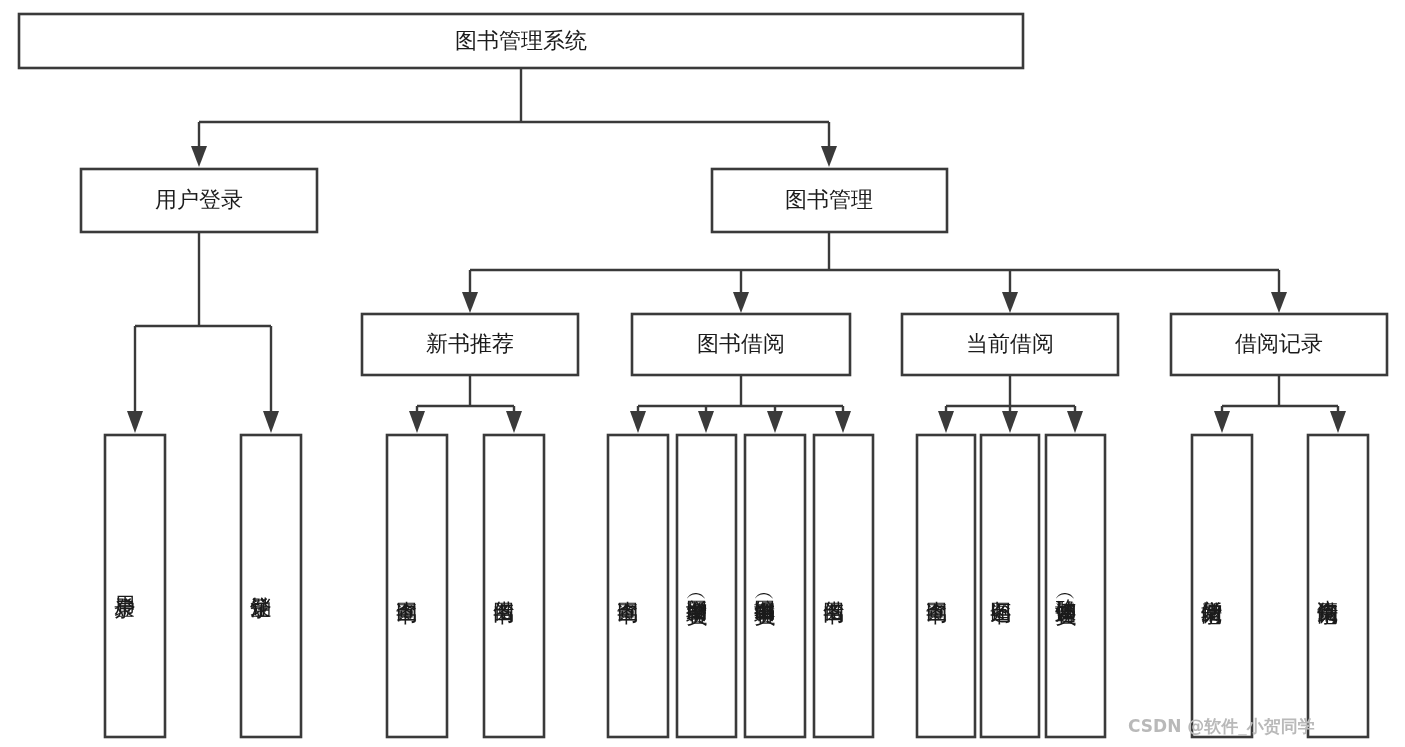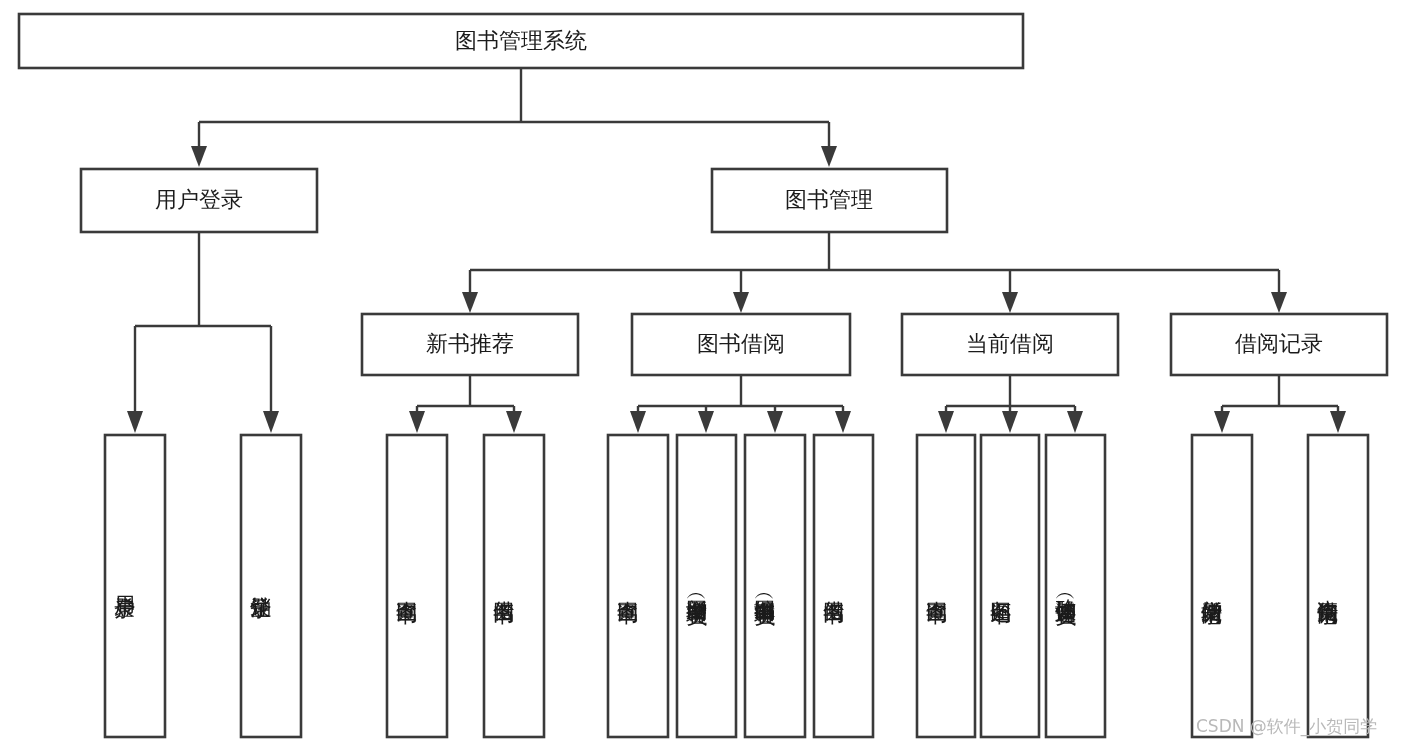--- a/index.html
+++ b/index.html
@@ -203,15 +203,15 @@
   <div class="node-label-v" style="left:753px; top:441px; height:290px; display:flex; align-items:flex-start; justify-content:center;">编辑图书（管理员）</div>
   <div class="node-label-v" style="left:822px; top:438px; height:296px; display:flex; align-items:center; justify-content:center;">借阅图书</div>
 
   <div class="node-label-v" style="left:925px; top:438px; height:296px; display:flex; align-items:center; justify-content:center;">查询图书</div>
   <div class="node-label-v" style="left:989px; top:438px; height:296px; display:flex; align-items:center; justify-content:center;">归还图书</div>
   <div class="node-label-v" style="left:1054px; top:441px; height:290px; display:flex; align-items:flex-start; justify-content:center;">确认归还（管理员）</div>
 
   <div class="node-label-v" style="left:1200px; top:438px; height:296px; display:flex; align-items:center; justify-content:center;">新增借阅记录</div>
   <div class="node-label-v" style="left:1316px; top:438px; height:296px; display:flex; align-items:center; justify-content:center;">查询借阅记录</div>
 
-  <div class="watermark" style="left:1196px; top:715px;">CSDN @软件_小贺同学</div>
+  <div class="watermark" style="left:1128px; top:715px;font-weight:bold;">CSDN @软件_小贺同学</div>
 
 </div>
 
 </body></html>

